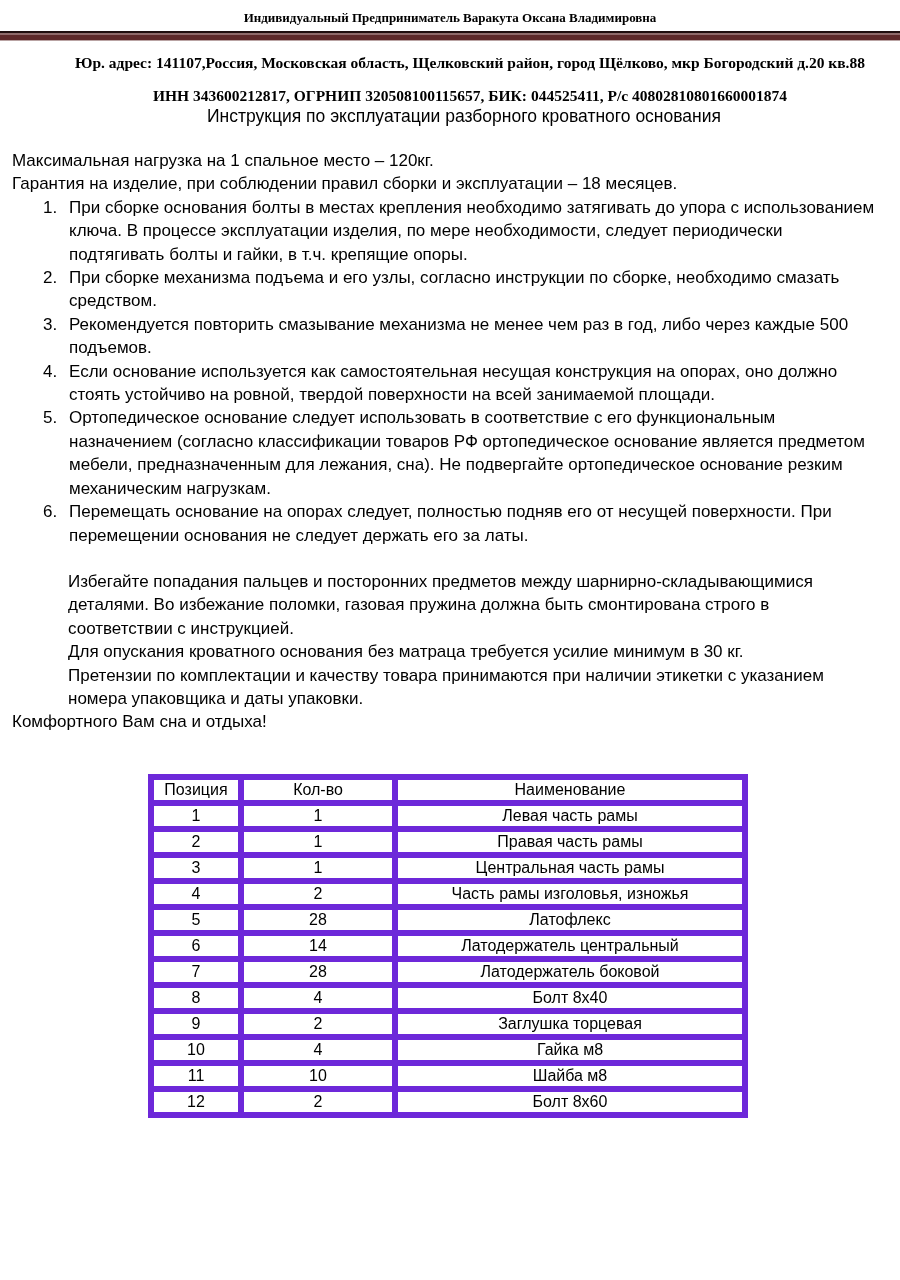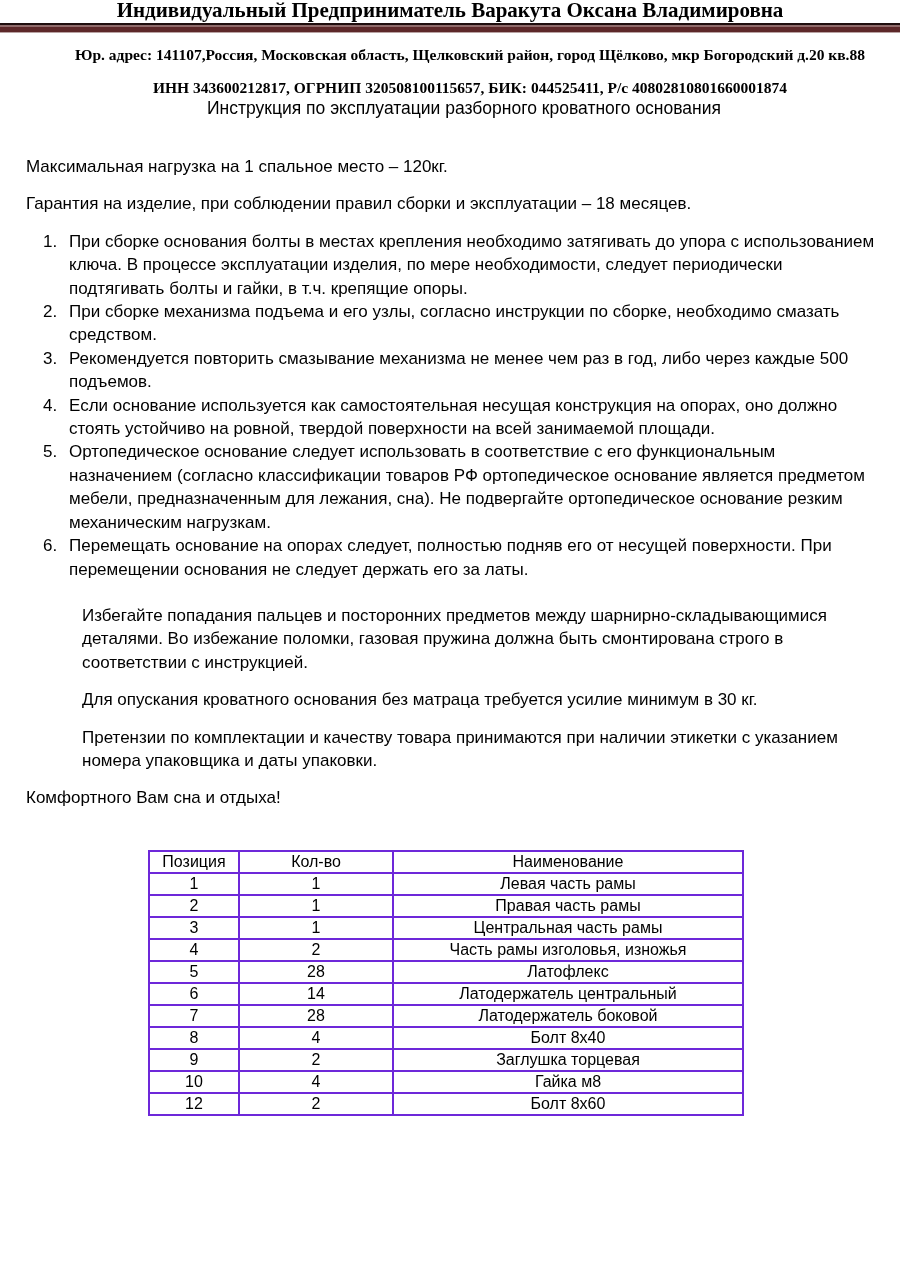--- a/index.html
+++ b/index.html
@@ -11,24 +11,24 @@
     font-family: "Liberation Sans", sans-serif;
     font-size: 17px;
     line-height: 23.4px;
     overflow: hidden;
     position: relative;
   }
   
   .hdr-name {
     font-family: "Liberation Serif", serif;
     font-weight: 700;
-    font-size: 21px;
+    font-size: 13px;
     line-height: 18px;
     text-align: center;
-    padding-top: 1px;
+    padding-top: 9px;
   }
   .hdr-rule {
     margin-top: 4px;
     height: 10px;
     background: linear-gradient(
       #1f0e0e 0% 22%,
       #8f6a6a 22% 42%,
       #5d2829 42% 88%,
       #b9a3a3 88% 100%
     );
@@ -45,37 +45,37 @@
   .hdr-req  { margin-top: 14px; }
   .doc-title {
     font-size: 17.5px;
     line-height: 22px;
     text-align: center;
     font-weight: 400;
     padding-left: 28px;
   }
   
   .content { padding: 22px 22px 0 12px; }
-  .content p { margin: 14px; }
+  .content p { margin: 0; }
   ol.instructions {
     margin: 0;
     padding-left: 50px;
   }
   ol.instructions li { padding-left: 7px; }
   .notes { margin-left: 56px; margin-top: 23px; }
   .wish { margin-left: 56px; margin-top: 26px; }
   .disclaimer { margin-left: 56px; margin-top: 26px; }
   
   table.parts {
     border-collapse: collapse;
     margin: 40px 0 0 136px;
     table-layout: fixed;
   }
   table.parts td {
-    border: 2px solid #6d28d9;
+    border: 6px solid #6d28d9;
     text-align: center;
     font-size: 16px;
     height: 20px;
     line-height: 20px;
     padding: 0 2px;
     overflow: hidden;
     white-space: nowrap;
   }
   .col-pos  { width: 90px; }
   .col-qty  { width: 154px; }
@@ -174,20 +174,25 @@
         <td>9</td>
         <td>2</td>
         <td>Заглушка торцевая</td>
       </tr>
       <tr>
         <td>10</td>
         <td>4</td>
         <td>Гайка м8</td>
       </tr>
       <tr>
+        <td>11</td>
+        <td>10</td>
+        <td>Шайба м8</td>
+      </tr>
+      <tr>
         <td>12</td>
         <td>2</td>
         <td>Болт 8х60</td>
       </tr>
     </tbody>
   </table>
 
 </div>
 
 </body></html>

